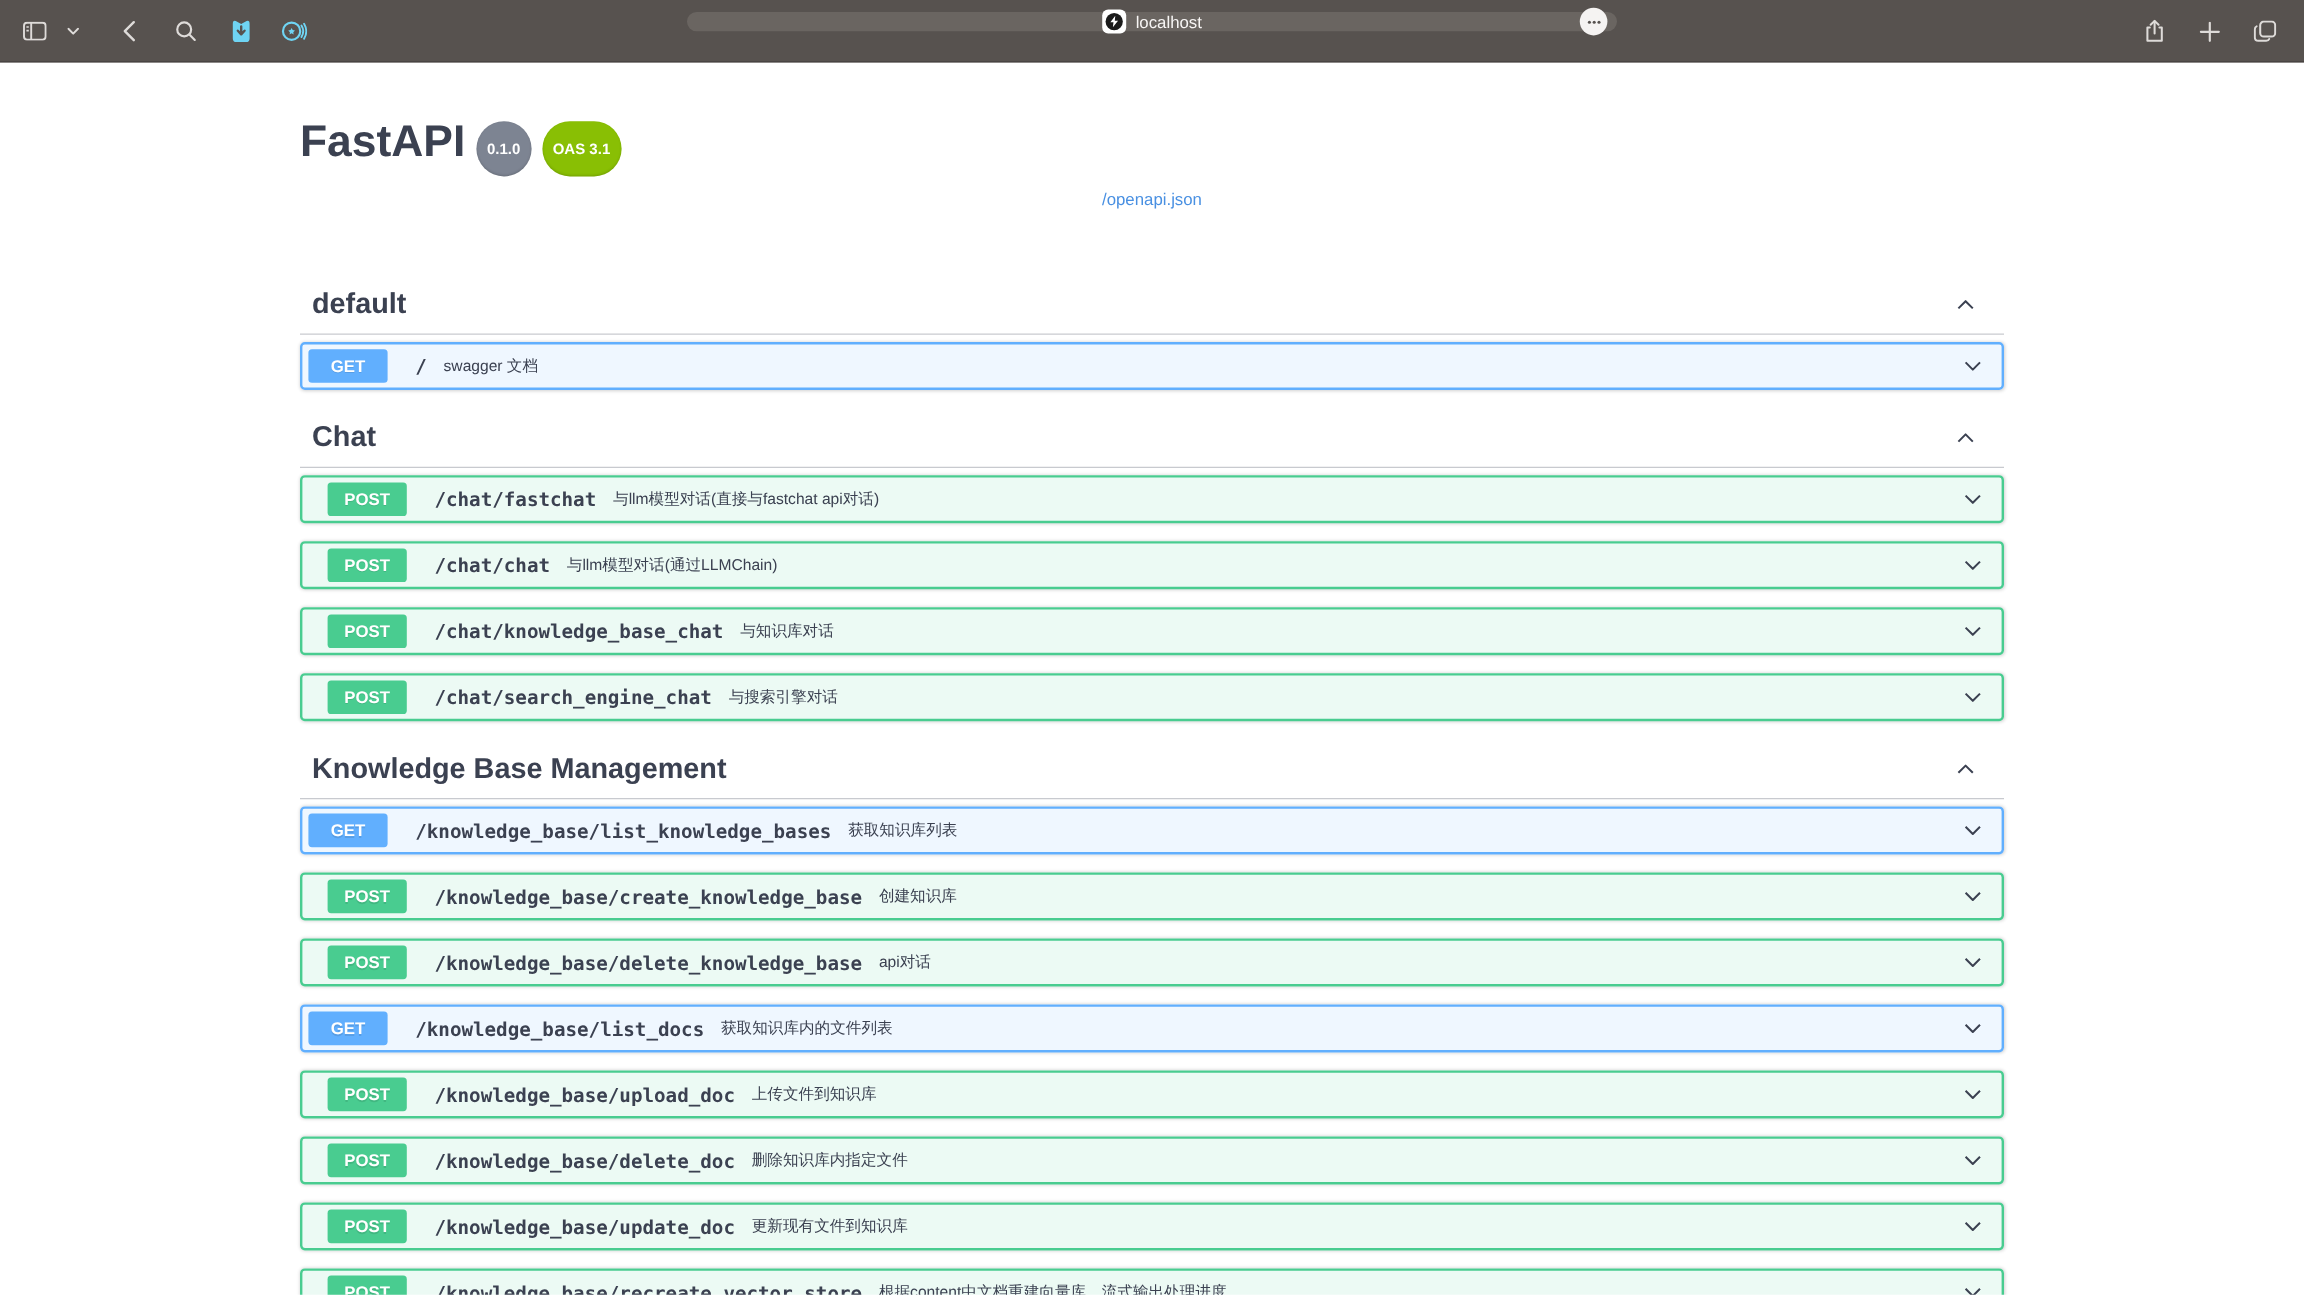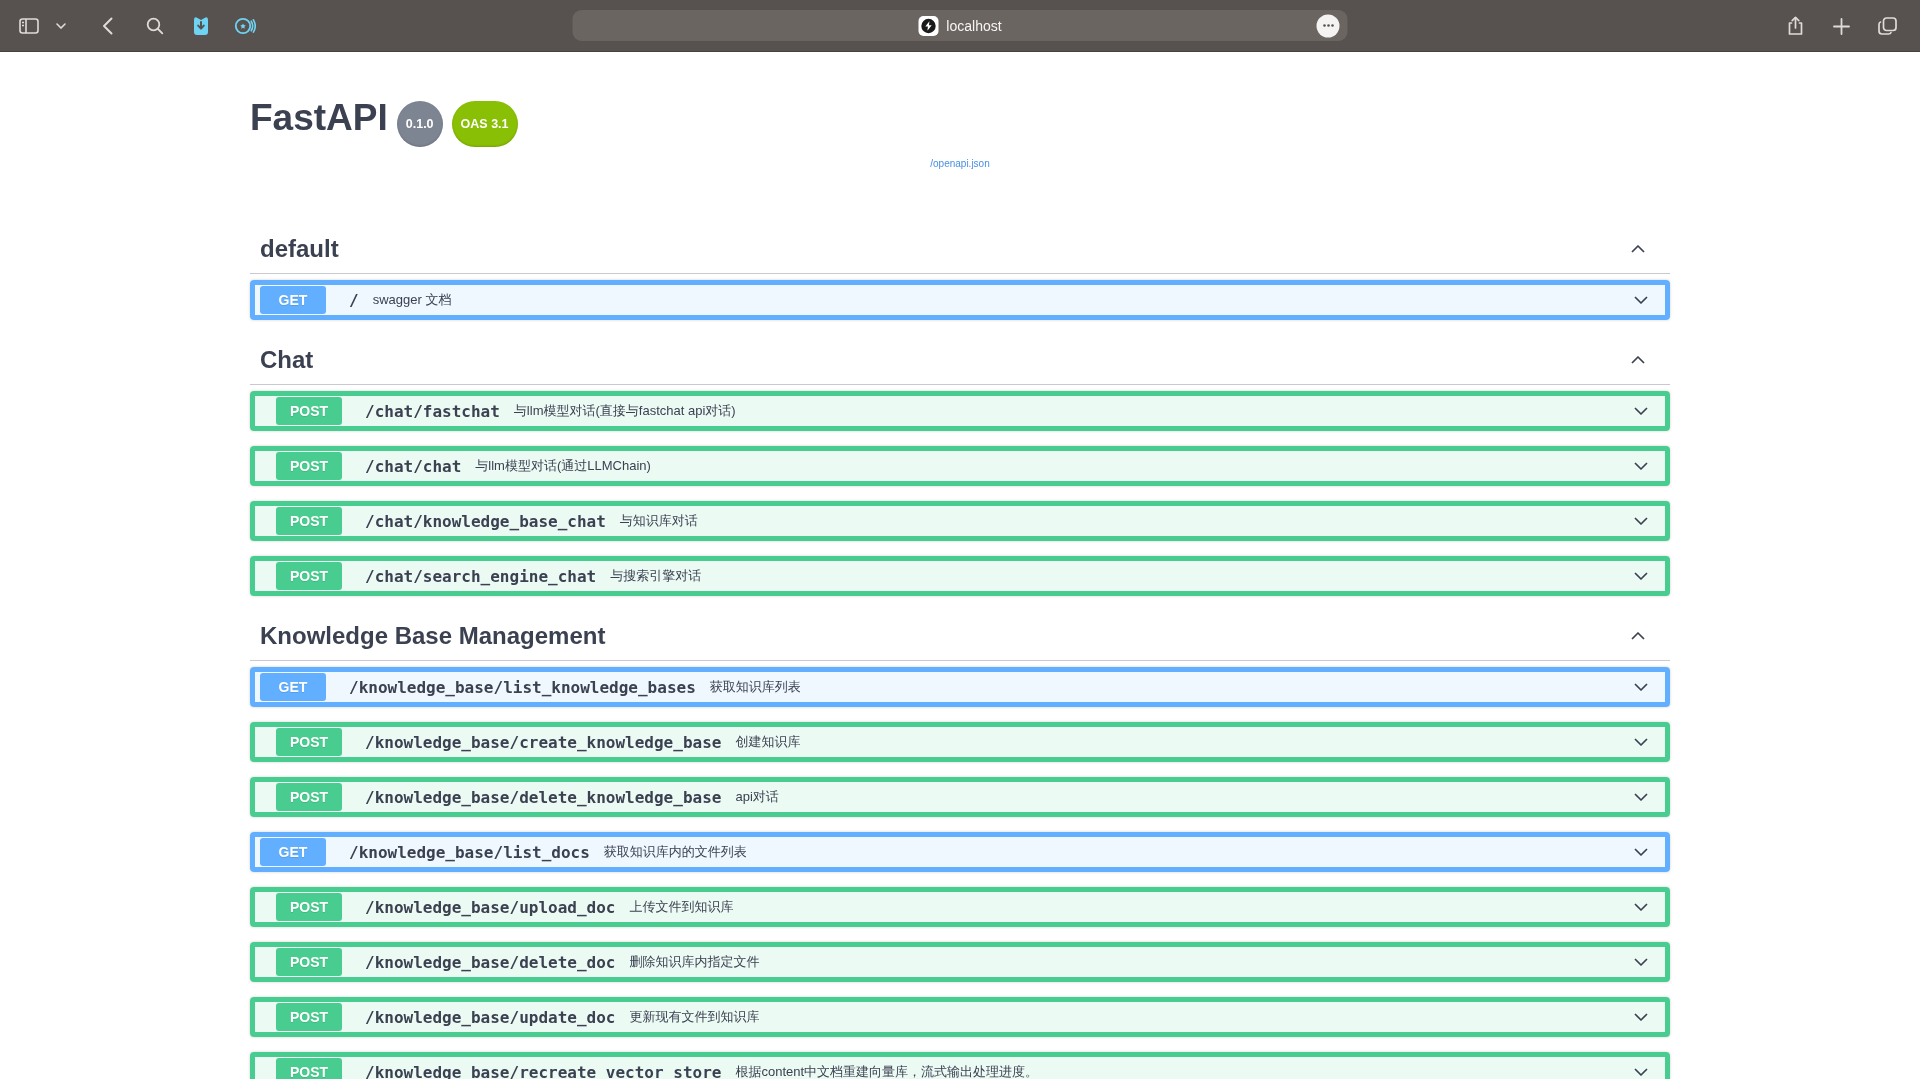--- a/index.html
+++ b/index.html
@@ -27,21 +27,21 @@
   }
   .tb-left{display:flex;align-items:center;gap:8px;padding-left:14px;}
   .tb-right{display:flex;align-items:center;gap:16px;position:absolute;right:18px;top:0;height:52px;}
   .tb-btn{
     background:transparent;border:none;display:flex;align-items:center;justify-content:center;
     width:30px;height:30px;cursor:pointer;padding:0;
   }
   .tb-btn.narrow{width:18px;}
   .address-bar{
     position:absolute;left:50%;top:10px;transform:translateX(-50%);
-    width:775px;height:31px;background:var(--addressbar-bg);border-radius:9px;
+    width:775px;height:16px;background:var(--addressbar-bg);border-radius:9px;
     display:flex;align-items:center;justify-content:center;cursor:text;
   }
   .ab-center{display:flex;align-items:center;gap:8px;}
   .favicon{
     width:20px;height:20px;border-radius:5px;background:#ffffff;
     display:flex;align-items:center;justify-content:center;
   }
   .url-text{color:#f7f5f4;font-size:14px;}
   .ab-ellipsis{
     position:absolute;right:8px;top:50%;transform:translateY(-50%);
@@ -56,36 +56,36 @@
   .info{padding-top:48px;margin-bottom:53px;text-align:center;}
   .title-row{display:flex;align-items:flex-start;}
   .api-title{font-size:37px;line-height:36px;font-weight:700;color:var(--text-dark);}
   .pill{
     display:inline-block;border-radius:57px;color:#fff;font-weight:700;font-size:12.5px;
     padding:16px 9px;margin-left:9px;margin-top:1px;
     box-shadow:inset 0 -1px 2px rgba(0,0,0,.15);
   }
   .pill.version{background:var(--version-gray);}
   .pill.oas{background:var(--oas-green);}
-  .spec-link{display:inline-block;margin-top:11px;font-size:10px;color:var(--link-blue);text-decoration:none;}
+  .spec-link{display:inline-block;margin-top:11px;font-size:14px;color:var(--link-blue);text-decoration:none;}
 
   .tag-header{
     display:flex;align-items:center;
     padding:10px 22px 10px 10px;
     border-bottom:1px solid rgba(59,65,81,.28);
     cursor:pointer;
   }
   .tag-header h3{font-size:24px;line-height:29px;font-weight:700;color:var(--text-dark);}
   .collapse-btn{margin-left:auto;background:none;border:none;cursor:pointer;display:flex;align-items:center;}
 
   .ops{padding-top:6px;}
   .opblock{
     display:flex;align-items:center;
     height:40px;margin-bottom:15px;
-    border:5px solid #d946ef;border-radius:4px;
+    border:2px solid #d946ef;border-radius:4px;
     box-shadow:0 0 3px rgba(0,0,0,.19);
     padding:0 14px 0 5px;cursor:pointer;
   }
   .opblock.m-get{border-color:var(--get-blue);background:rgba(97,175,254,.1);}
   .opblock.m-post{border-color:var(--post-green);background:rgba(73,204,144,.1);}
   .method{
     min-width:66px;height:28px;line-height:28px;border-radius:3px;
     text-align:center;color:#fff;font-weight:700;font-size:14px;
     font-family:"Liberation Sans",sans-serif;
     text-shadow:0 1px 0 rgba(0,0,0,.1);

